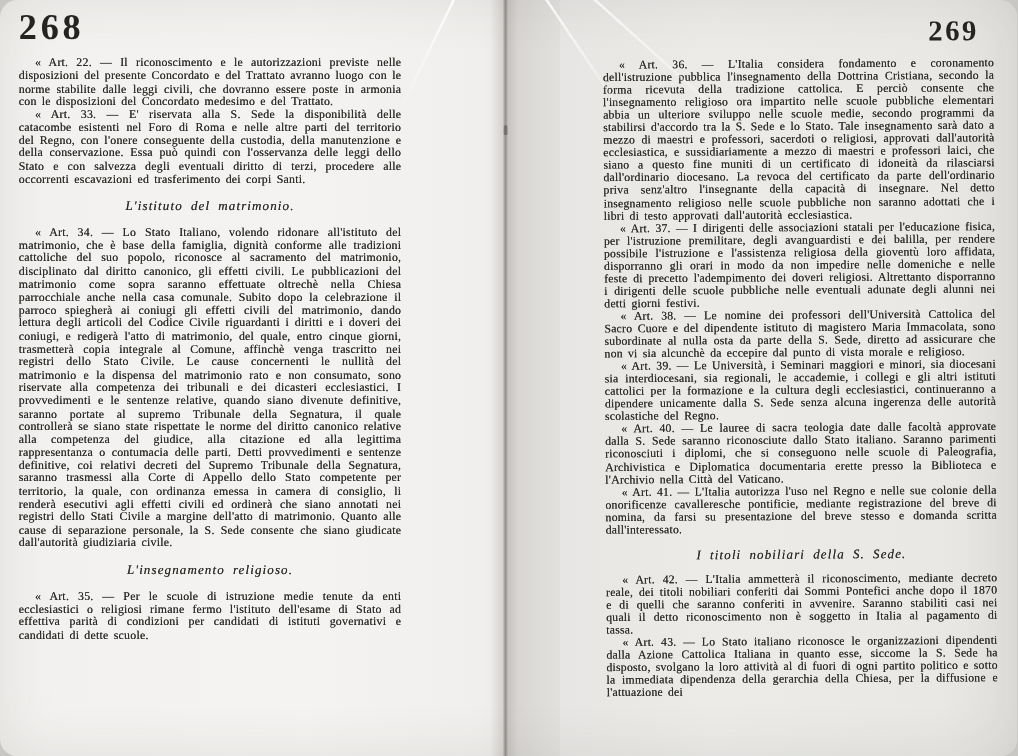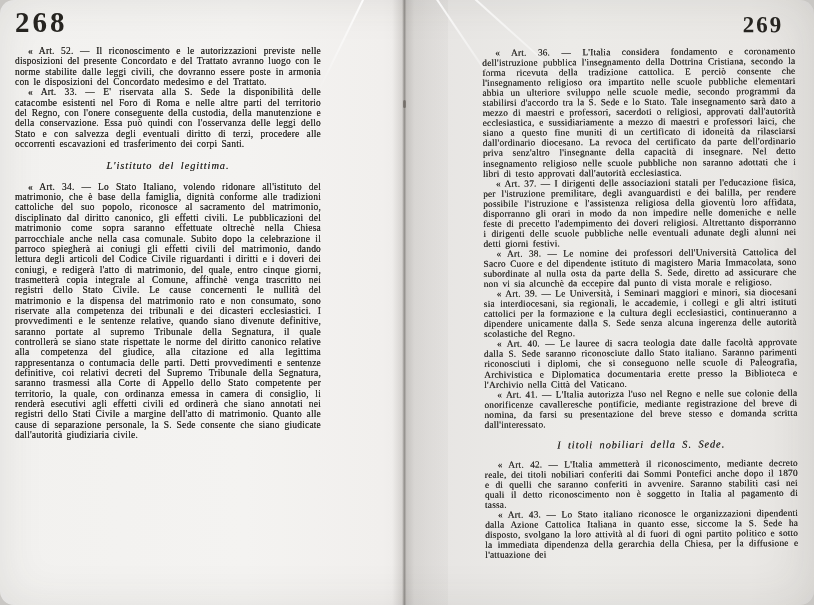--- a/index.html
+++ b/index.html
@@ -62,24 +62,26 @@
   .page-left h3.head{margin:12px 0 10px 0;}
 </style>
 </head>
 <body>
 
 <div class="scan">
 
   <div class="page page-left">
     <div class="pagenum pagenum-left">268</div>
     <div class="text">
-      <p class="art">« Art. 52. — Il riconoscimento e le autorizzazioni previste nelle disposizioni del presente Concordato e del Trattato avranno luogo con le norme stabilite dalle leggi civili, che dovranno essere poste in armonia con le disposizioni del Concordato medesimo e del Trattato.</p>
+      <p class="art">« Art. 22. — Il riconoscimento e le autorizzazioni previste nelle disposizioni del presente Concordato e del Trattato avranno luogo con le norme stabilite dalle leggi civili, che dovranno essere poste in armonia con le disposizioni del Concordato medesimo e del Trattato.</p>
       <p class="art">« Art. 33. — E' riservata alla S. Sede la disponibilità delle catacombe esistenti nel Foro di Roma e nelle altre parti del territorio del Regno, con l'onere conseguente della custodia, della manutenzione e della conservazione. Essa può quindi con l'osservanza delle leggi dello Stato e con salvezza degli eventuali diritto di terzi, procedere alle occorrenti escavazioni ed trasferimento dei corpi Santi.</p>
-      <h3 class="head">L'istituto del legittima.</h3>
+      <h3 class="head">L'istituto del matrimonio.</h3>
       <p class="art">« Art. 34. — Lo Stato Italiano, volendo ridonare all'istituto del matrimonio, che è base della famiglia, dignità conforme alle tradizioni cattoliche del suo popolo, riconosce al sacramento del matrimonio, disciplinato dal diritto canonico, gli effetti civili. Le pubblicazioni del matrimonio come sopra saranno effettuate oltrechè nella Chiesa parrocchiale anche nella casa comunale. Subito dopo la celebrazione il parroco spiegherà ai coniugi gli effetti civili del matrimonio, dando lettura degli articoli del Codice Civile riguardanti i diritti e i doveri dei coniugi, e redigerà l'atto di matrimonio, del quale, entro cinque giorni, trasmetterà copia integrale al Comune, affinchè venga trascritto nei registri dello Stato Civile. Le cause concernenti le nullità del matrimonio e la dispensa del matrimonio rato e non consumato, sono riservate alla competenza dei tribunali e dei dicasteri ecclesiastici. I provvedimenti e le sentenze relative, quando siano divenute definitive, saranno portate al supremo Tribunale della Segnatura, il quale controllerà se siano state rispettate le norme del diritto canonico relative alla competenza del giudice, alla citazione ed alla legittima rappresentanza o contumacia delle parti. Detti provvedimenti e sentenze definitive, coi relativi decreti del Supremo Tribunale della Segnatura, saranno trasmessi alla Corte di Appello dello Stato competente per territorio, la quale, con ordinanza emessa in camera di consiglio, li renderà esecutivi agli effetti civili ed ordinerà che siano annotati nei registri dello Stati Civile a margine dell'atto di matrimonio. Quanto alle cause di separazione personale, la S. Sede consente che siano giudicate dall'autorità giudiziaria civile.</p>
+      <h3 class="head">L'insegnamento religioso.</h3>
+      <p class="art">« Art. 35. — Per le scuole di istruzione medie tenute da enti ecclesiastici o religiosi rimane fermo l'istituto dell'esame di Stato ad effettiva parità di condizioni per candidati di istituti governativi e candidati di dette scuole.</p>
     </div>
   </div>
 
   <div class="page page-right">
     <div class="pagenum pagenum-right">269</div>
     <div class="text">
       <p class="art">« Art. 36. — L'Italia considera fondamento e coronamento dell'istruzione pubblica l'insegnamento della Dottrina Cristiana, secondo la forma ricevuta della tradizione cattolica. E perciò consente che l'insegnamento religioso ora impartito nelle scuole pubbliche elementari abbia un ulteriore sviluppo nelle scuole medie, secondo programmi da stabilirsi d'accordo tra la S. Sede e lo Stato. Tale insegnamento sarà dato a mezzo di maestri e professori, sacerdoti o religiosi, approvati dall'autorità ecclesiastica, e sussidiariamente a mezzo di maestri e professori laici, che siano a questo fine muniti di un certificato di idoneità da rilasciarsi dall'ordinario diocesano. La revoca del certificato da parte dell'ordinario priva senz'altro l'insegnante della capacità di insegnare. Nel detto insegnamento religioso nelle scuole pubbliche non saranno adottati che i libri di testo approvati dall'autorità ecclesiastica.</p>
       <p class="art">« Art. 37. — I dirigenti delle associazioni statali per l'educazione fisica, per l'istruzione premilitare, degli avanguardisti e dei balilla, per rendere possibile l'istruzione e l'assistenza religiosa della gioventù loro affidata, disporranno gli orari in modo da non impedire nelle domeniche e nelle feste di precetto l'adempimento dei doveri religiosi. Altrettanto disporranno i dirigenti delle scuole pubbliche nelle eventuali adunate degli alunni nei detti giorni festivi.</p>
       <p class="art">« Art. 38. — Le nomine dei professori dell'Università Cattolica del Sacro Cuore e del dipendente istituto di magistero Maria Immacolata, sono subordinate al nulla osta da parte della S. Sede, diretto ad assicurare che non vi sia alcunchè da eccepire dal punto di vista morale e religioso.</p>
       <p class="art">« Art. 39. — Le Università, i Seminari maggiori e minori, sia diocesani sia interdiocesani, sia regionali, le accademie, i collegi e gli altri istituti cattolici per la formazione e la cultura degli ecclesiastici, continueranno a dipendere unicamente dalla S. Sede senza alcuna ingerenza delle autorità scolastiche del Regno.</p>

